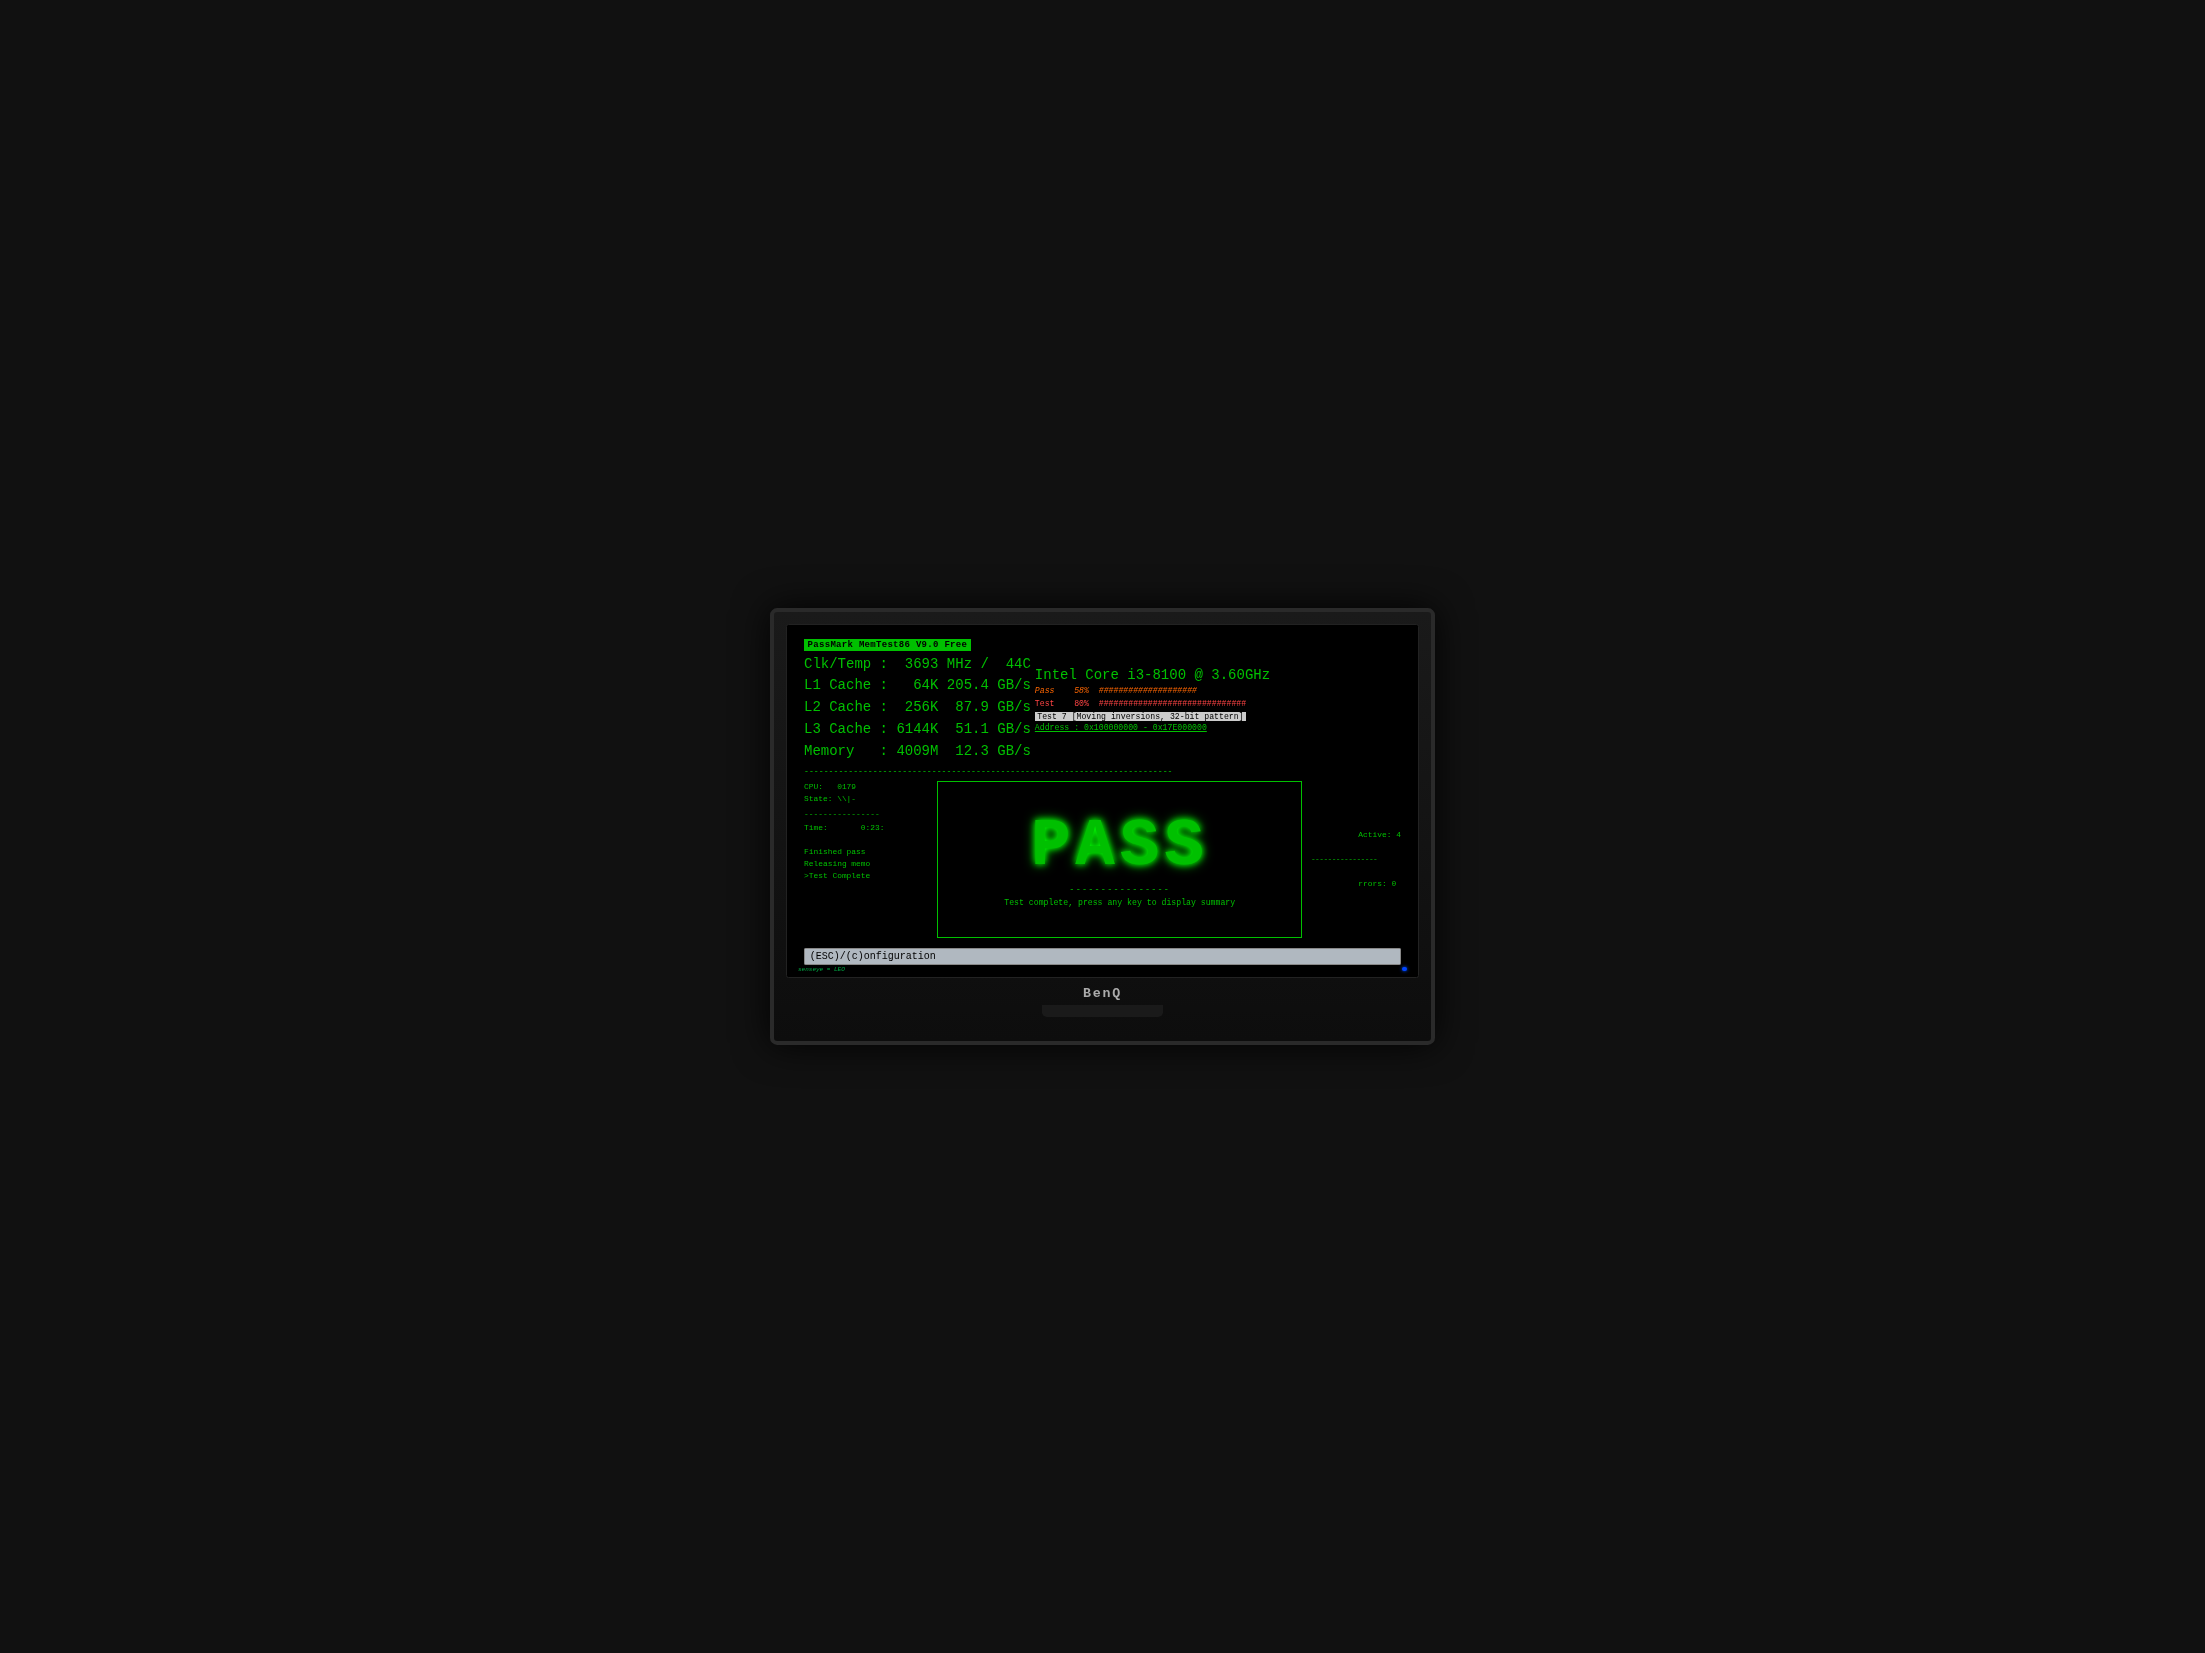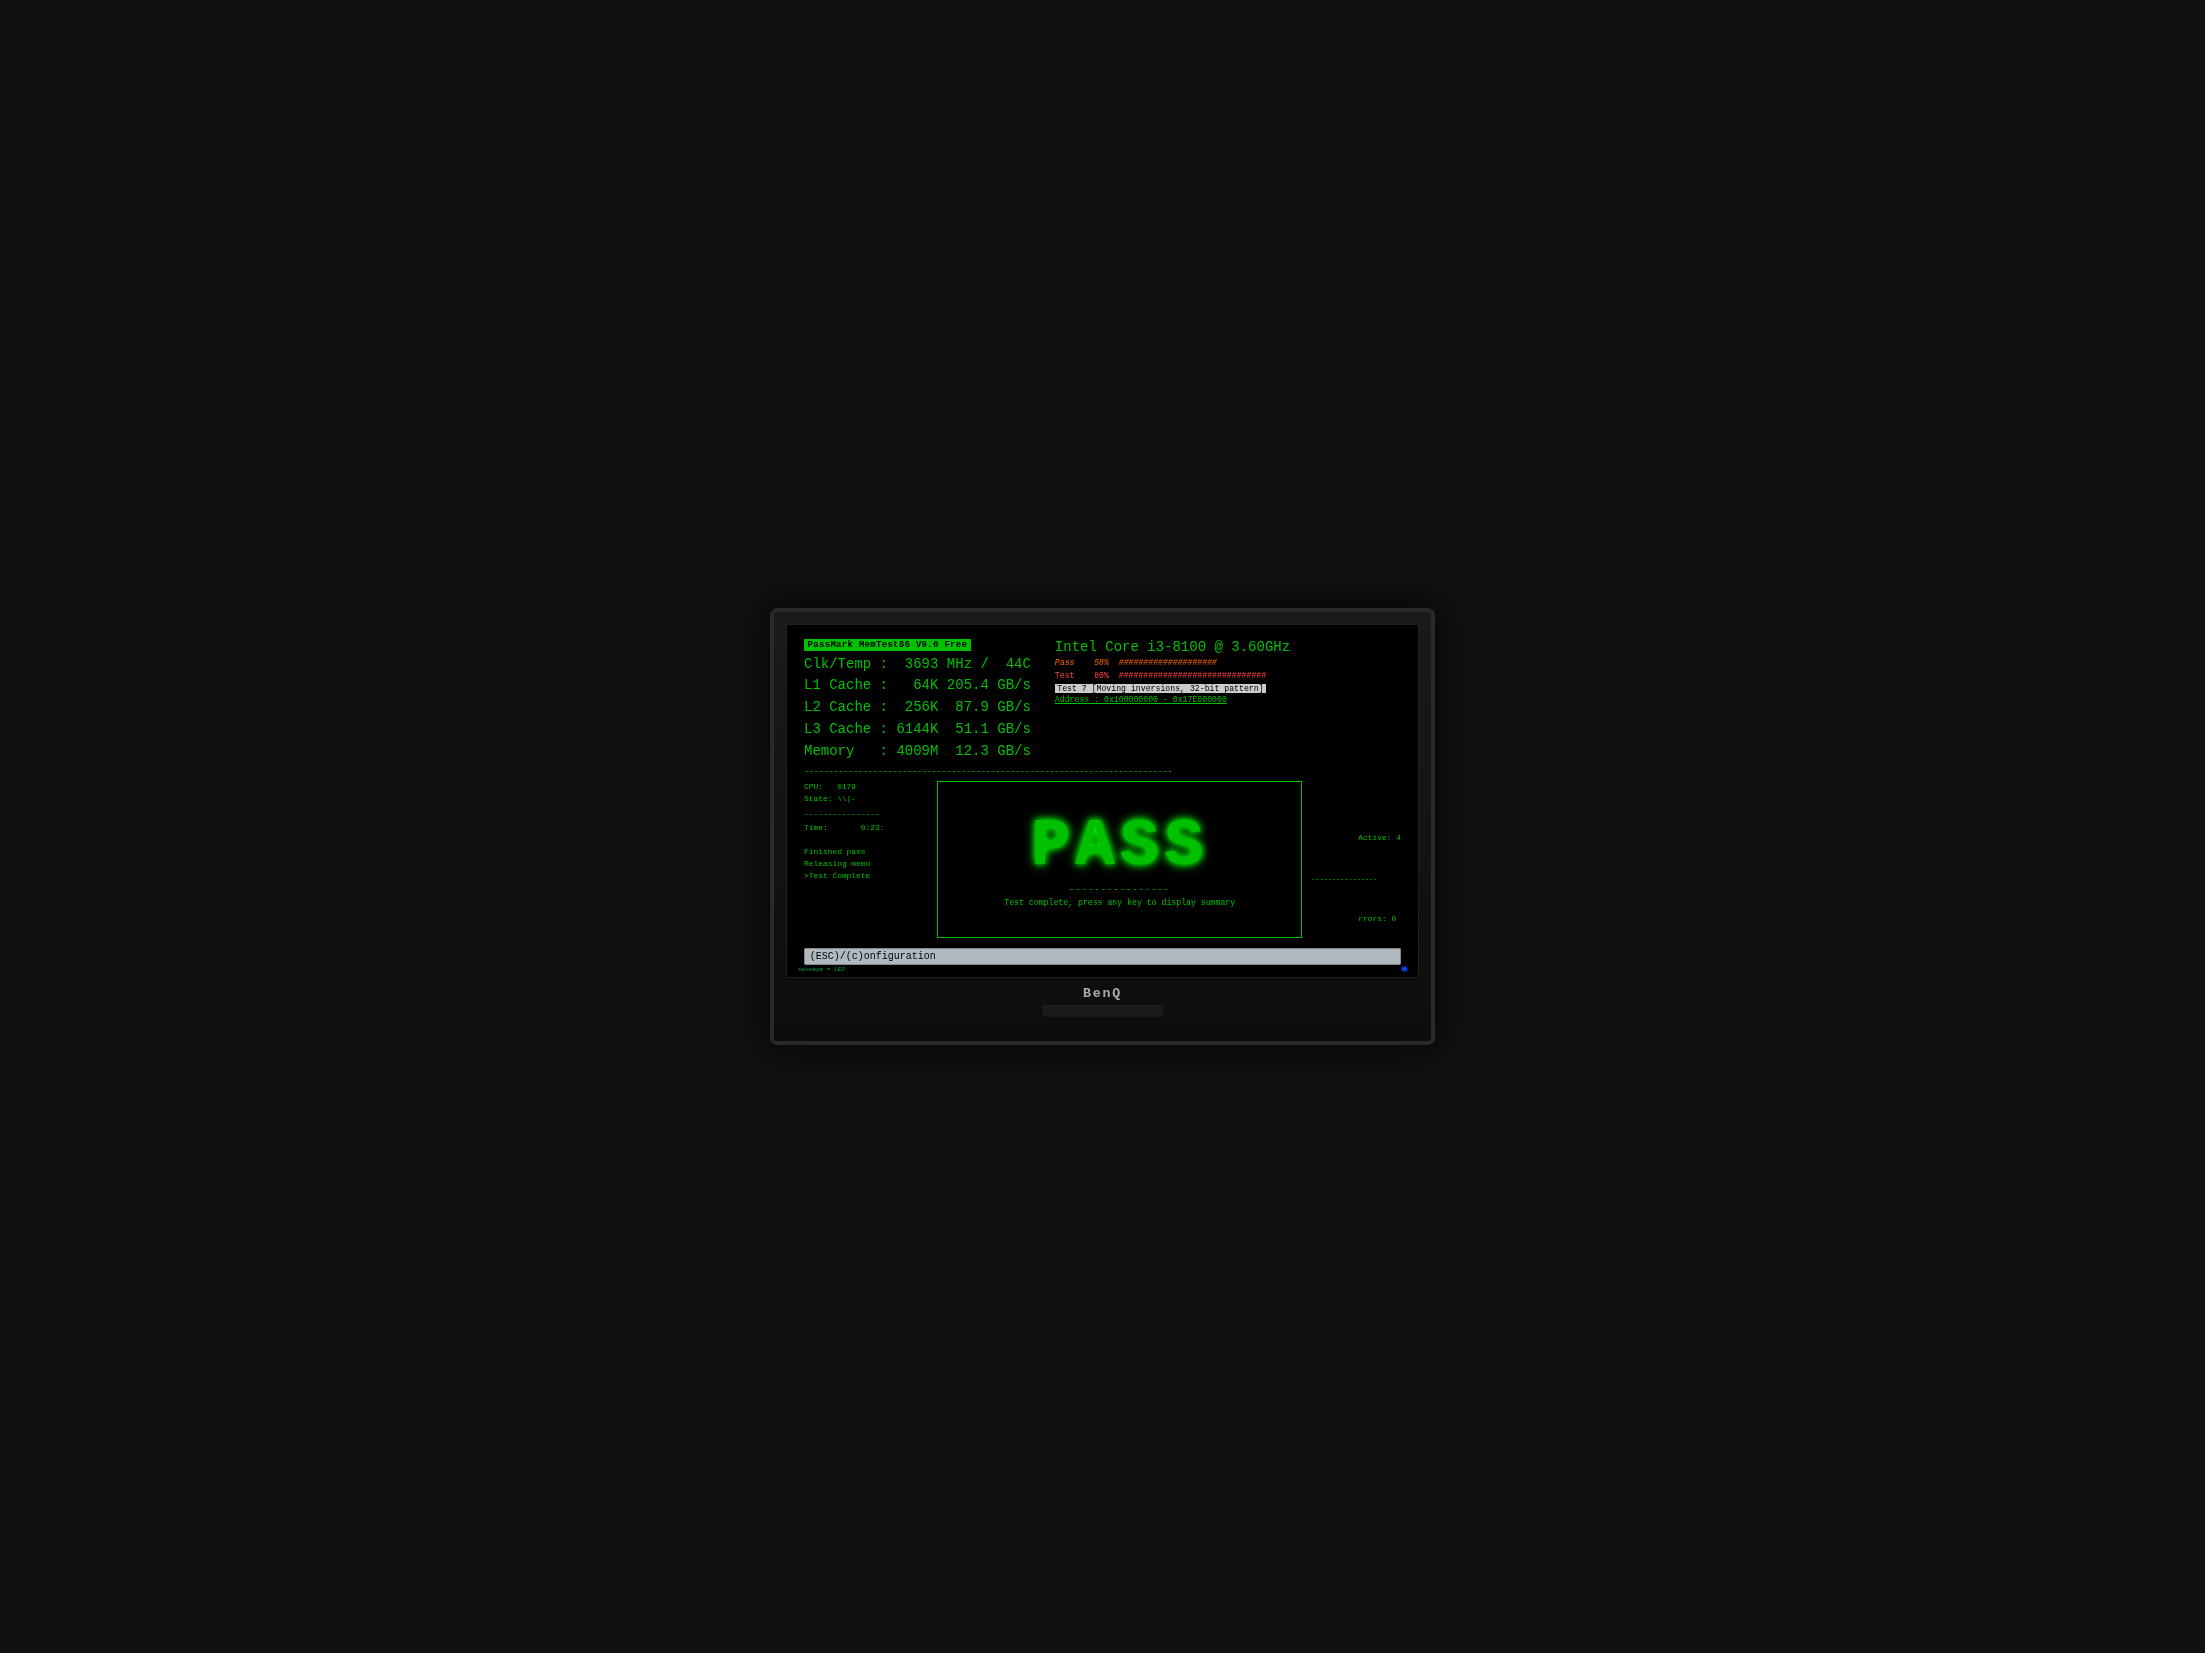--- a/index.html
+++ b/index.html
@@ -30,23 +30,23 @@
       border: 1.8px solid #222;
       border-radius: 2.4px;
       padding: 14.5px 17px 12px 17px;
       position: relative;
       overflow: hidden;
     }
 
     
     .top-bar {
       display: flex;
-      gap: 24px;
+      gap: 4px;
       margin-bottom: 3.6px;
-      align-items: flex-start;
+      align-items: center;
     }
 
     .left-info {
       flex: 0 0 auto;
       min-width: 169px;
     }
 
     .right-info {
       flex: 1;
     }
@@ -182,22 +182,21 @@
       font-size: 8.2px;
       text-align: center;
     }
 
     .right-panel {
       flex: 0 0 auto;
       min-width: 97px;
       padding-left: 8.5px;
       display: flex;
       flex-direction: column;
-      justify-content: flex-end;
-      gap: 16px;
+      justify-content: center;
     }
 
     .right-panel .info-line {
       font-size: 7.9px;
     }
 
     .divider {
       color: #00c000;
       font-size: 7.9px;
       letter-spacing: -0.6px;

